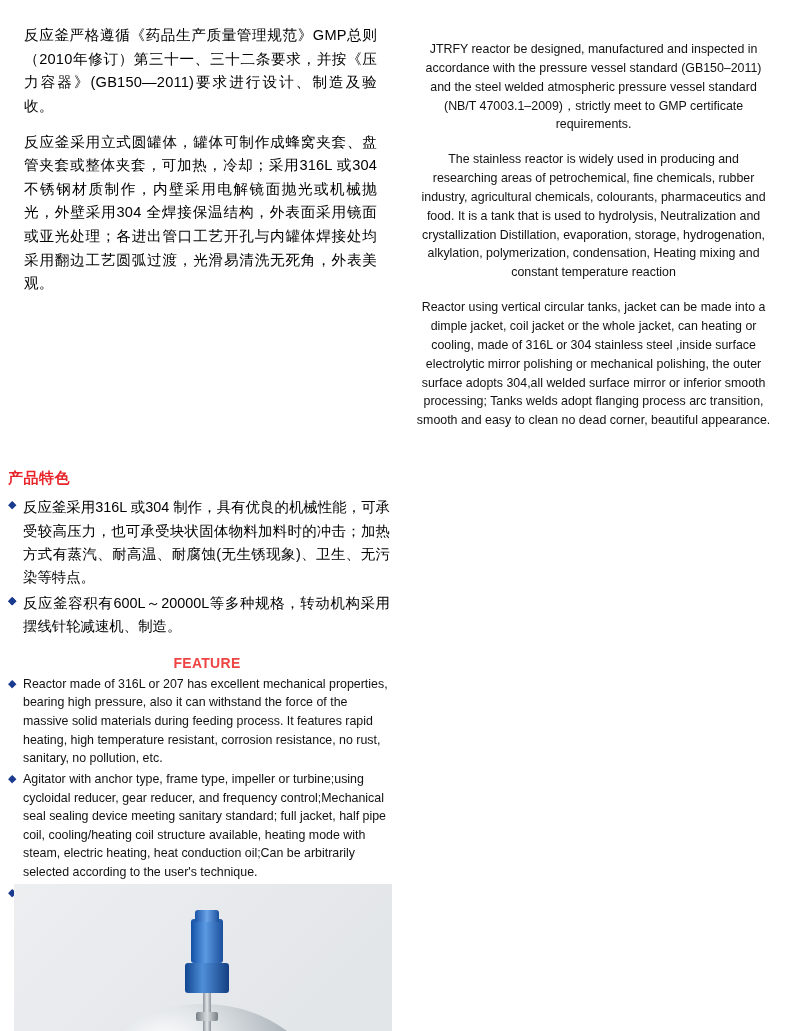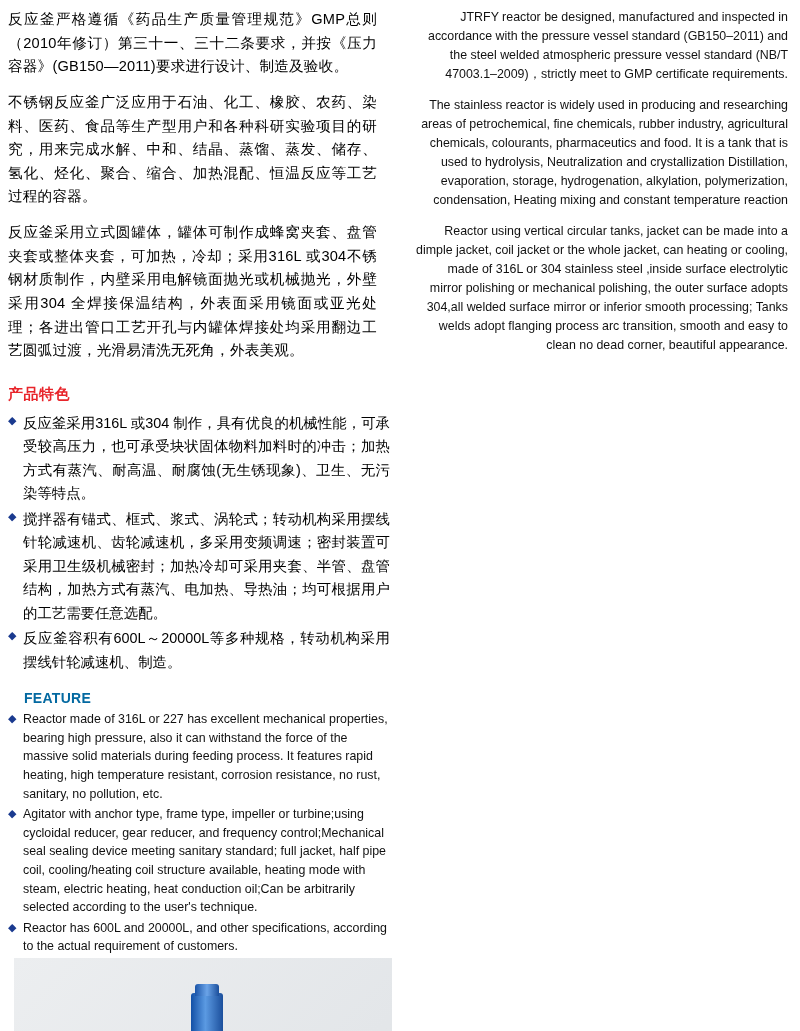--- a/index.html
+++ b/index.html
@@ -17,21 +17,21 @@
   .page {
     position: relative;
     width: 800px;
     height: 1031px;
   }
 
   
   .top {
     display: flex;
     gap: 16px;
-    padding: 0;
+    padding: 16px;
   }
   .col-left {
     width: 395px;
     padding: 8px 10px 0 8px;
     box-sizing: border-box;
   }
   .col-right {
     width: 405px;
     padding: 8px 12px 0 12px;
     box-sizing: border-box;
@@ -42,22 +42,22 @@
     line-height: 1.62;
     color: #000000;
     margin: 0 0 12px 0;
     text-align: justify;
     letter-spacing: 0.2px;
   }
   .en-para {
     font-size: 12.4px;
     line-height: 1.52;
     color: #111111;
-    margin: 0 0 13px 0;
-    text-align: right;
+    margin: 16px 0 13px 0;
+    text-align: center;
   }
 
   
   .lower {
     display: flex;
     margin-top: 10px;
     flex-direction: column;
   }
   .lower-left {
     width: 400px;
@@ -71,25 +71,26 @@
   }
 
   .heading-cn {
     color: #e8252b;
     font-size: 15px;
     font-weight: bold;
     margin: 0 0 8px 0;
     letter-spacing: 0.5px;
   }
   .heading-en {
-    color: #0369a1;
+    color: #ef4444;
     font-size: 14px;
     font-weight: bold;
     margin: 16px 0 4px 16px;
     letter-spacing: 0.3px;
+    text-align: center;
   }
 
   ul.bullets {
     list-style: none;
     margin: 0;
     padding: 0;
   }
   ul.bullets li {
     position: relative;
     padding-left: 15px;
@@ -384,21 +385,20 @@
 </style>
 </head>
 <body>
 
 <div class="page">
 
   <div class="top">
 
     <div class="col-left">
       <p class="cn-para">反应釜严格遵循《药品生产质量管理规范》GMP总则（2010年修订）第三十一、三十二条要求，并按《压力容器》(GB150—2011)要求进行设计、制造及验收。</p>
-      <p class="cn-para">不锈钢反应釜广泛应用于石油、化工、橡胶、农药、染料、医药、食品等生产型用户和各种科研实验项目的研究，用来完成水解、中和、结晶、蒸馏、蒸发、储存、氢化、烃化、聚合、缩合、加热混配、恒温反应等工艺过程的容器。</p>
       <p class="cn-para">反应釜采用立式圆罐体，罐体可制作成蜂窝夹套、盘管夹套或整体夹套，可加热，冷却；采用316L 或304不锈钢材质制作，内壁采用电解镜面抛光或机械抛光，外壁采用304 全焊接保温结构，外表面采用镜面或亚光处理；各进出管口工艺开孔与内罐体焊接处均采用翻边工艺圆弧过渡，光滑易清洗无死角，外表美观。</p>
     </div>
 
     <div class="col-right">
       <p class="en-para">JTRFY reactor be designed, manufactured and inspected in accordance with the pressure vessel standard (GB150–2011) and the steel welded atmospheric pressure vessel standard (NB/T 47003.1–2009)，strictly meet to GMP certificate requirements.</p>
       <p class="en-para">The stainless reactor is widely used in producing and researching areas of petrochemical, fine chemicals, rubber industry, agricultural chemicals, colourants, pharmaceutics and food. It is a tank that is used to hydrolysis, Neutralization and crystallization Distillation, evaporation, storage, hydrogenation, alkylation, polymerization, condensation, Heating mixing and constant temperature reaction</p>
       <p class="en-para">Reactor using vertical circular tanks, jacket can be made into a dimple jacket, coil jacket or the whole jacket, can heating or cooling, made of 316L or 304 stainless steel ,inside surface electrolytic mirror polishing or mechanical polishing, the outer surface adopts 304,all welded surface mirror or inferior smooth processing; Tanks welds adopt flanging process arc transition, smooth and easy to clean no dead corner, beautiful appearance.</p>
     </div>
 
   </div>
@@ -409,42 +409,40 @@
 
       <div class="heading-cn">产品特色</div>
 
       <ul class="bullets bullets-cn">
         <li>
           <span class="bullet">◆</span>
           <span>反应釜采用316L 或304 制作，具有优良的机械性能，可承受较高压力，也可承受块状固体物料加料时的冲击；加热方式有蒸汽、耐高温、耐腐蚀(无生锈现象)、卫生、无污染等特点。</span>
         </li>
         <li>
           <span class="bullet">◆</span>
-          <span>搅拌器有锚式、框式、浆式、涡轮式；转动机构采用摆线针轮减速机、齿轮减速机，多采用变频调速；密封装置可采用卫生级机械密封；加热冷却可采用夹套、半管、盘管结构，加热方式有蒸汽、电加热、导热油；均可根据用户的工艺需要任意选配。</span>
         </li>
         <li>
           <span class="bullet">◆</span>
           <span>反应釜容积有600L～20000L等多种规格，转动机构采用摆线针轮减速机、制造。</span>
         </li>
       </ul>
 
       <div class="heading-en">FEATURE</div>
 
       <ul class="bullets bullets-en">
         <li>
           <span class="bullet">◆</span>
-          <span>Reactor made of 316L or 227 has excellent mechanical properties, bearing high pressure, also it can withstand the force of the massive solid materials during feeding process. It features rapid heating, high temperature resistant, corrosion resistance, no rust, sanitary, no pollution, etc.</span>
+          <span>Reactor made of 316L or 207 has excellent mechanical properties, bearing high pressure, also it can withstand the force of the massive solid materials during feeding process. It features rapid heating, high temperature resistant, corrosion resistance, no rust, sanitary, no pollution, etc.</span>
         </li>
         <li>
           <span class="bullet">◆</span>
           <span>Agitator with anchor type, frame type, impeller or turbine;using cycloidal reducer, gear reducer, and frequency control;Mechanical seal sealing device meeting sanitary standard; full jacket, half pipe coil, cooling/heating coil structure available, heating mode with steam, electric heating, heat conduction oil;Can be arbitrarily selected according to the user's technique.</span>
         </li>
         <li>
           <span class="bullet">◆</span>
-          <span>Reactor has 600L and 20000L, and other specifications, according to the actual requirement of customers.</span>
         </li>
       </ul>
 
     </div>
 
     <div class="lower-right">
       <div class="photo">
         <div class="vessel-wrap">
           <div class="body-cyl"></div>
           <div class="dome"></div>

